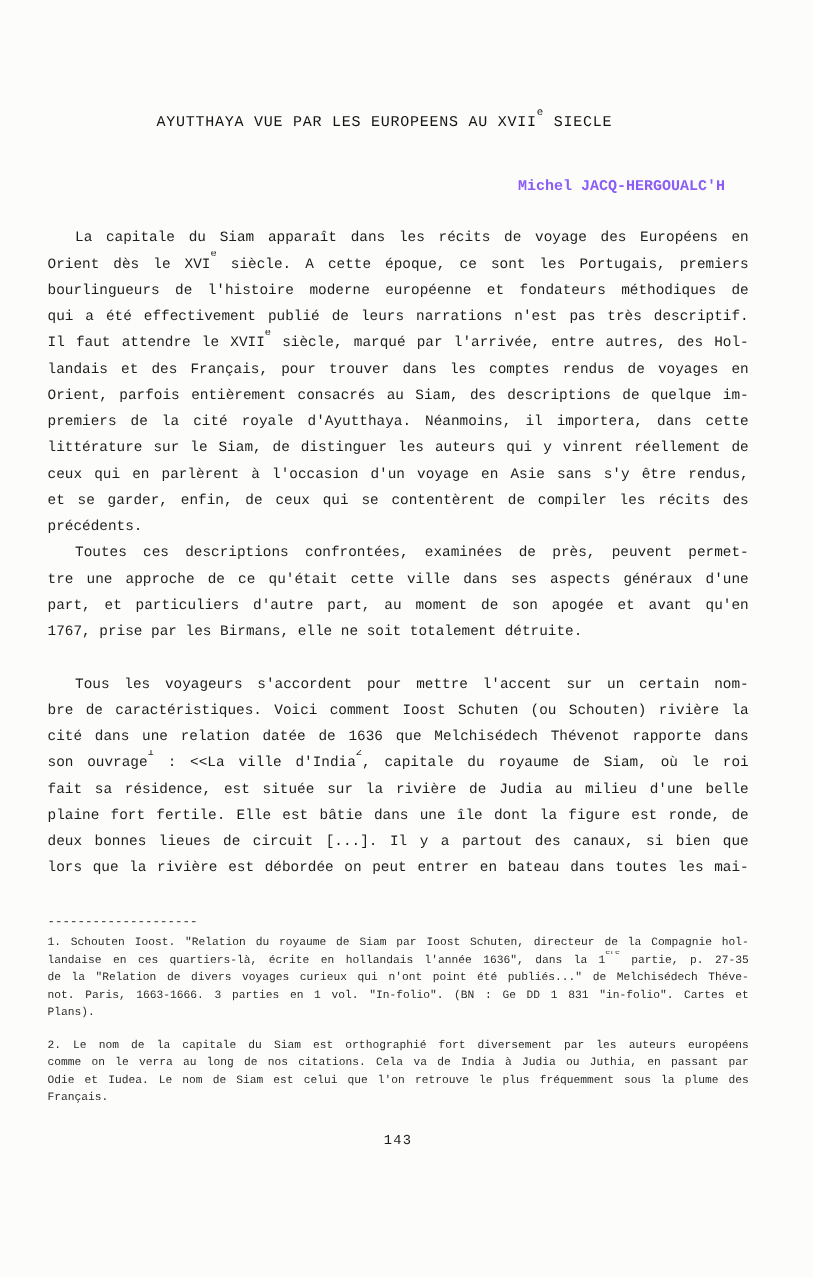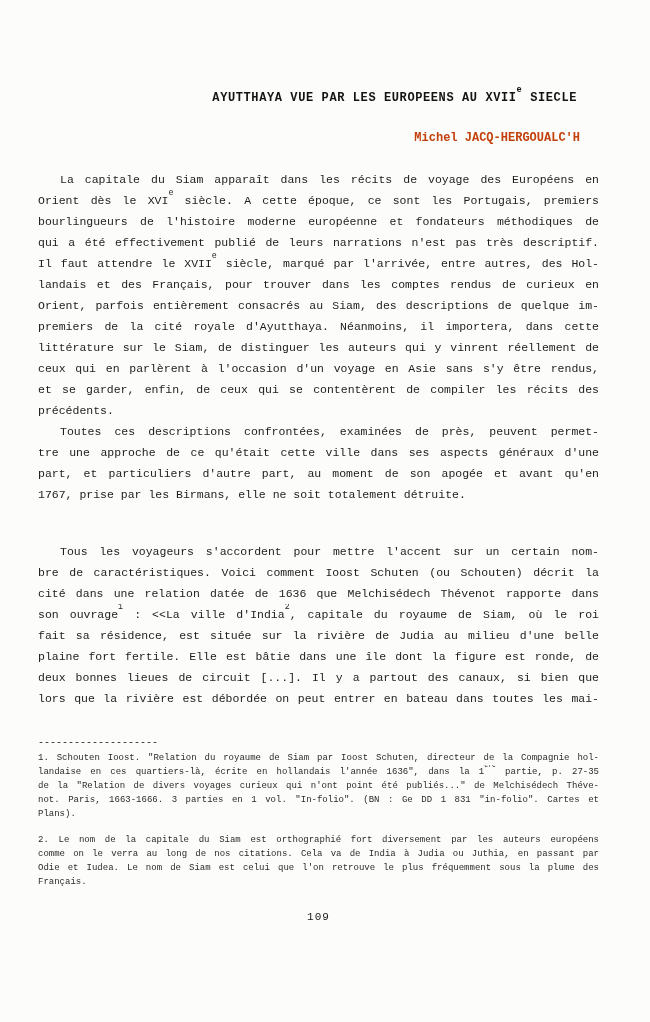--- a/index.html
+++ b/index.html
@@ -13,48 +13,48 @@
     overflow: hidden;
   }
   .content {
     position: absolute;
     left: 38px;
     top: 0;
     width: 561px;
   }
   .title {
     margin: 90px 22px 0 0;
-    text-align: right;
+    text-align: center;
     font-size: 12px;
-    font-weight: bold;
+    font-weight: normal;
     letter-spacing: 0.6px;
     line-height: 16px;
     color: #141414;
   }
   .author {
-    margin-top: 25px;
+    margin-top: 36px;
     text-align: right;
     padding-right: 19px;
     font-size: 12px;
     font-weight: bold;
-    color: #c2410c;
+    color: #8b5cf6;
   }
   .body-text {
     margin-top: 24px;
     font-size: 11.5px;
   }
   .line {
     height: 21px;
     line-height: 21px;
     overflow: hidden;
   }
   .jline { text-align: justify; }
   .jline::after { content: ""; display: inline-block; width: 100%; height: 0; }
   .body-text .para .line:first-child { text-indent: 22px; }
-  .body-text .para.gap { margin-top: 36px; }
+  .body-text .para.gap { margin-top: 21px; }
   sup {
     font-size: 0.72em;
     line-height: 0;
     position: relative;
     top: -0.5em;
   }
   .separator {
     margin-top: 28px;
     font-size: 10px;
     line-height: 12px;
@@ -85,37 +85,37 @@
   <div class="content">
     <div class="title">AYUTTHAYA VUE PAR LES EUROPEENS AU XVII<sup>e</sup> SIECLE</div>
     <div class="author">Michel JACQ-HERGOUALC'H</div>
     <div class="body-text">
         <div class="para">
           <div class="line jline">La capitale du Siam apparaît dans les récits de voyage des Européens en</div>
           <div class="line jline">Orient dès le XVI<sup>e</sup> siècle. A cette époque, ce sont les Portugais, premiers</div>
           <div class="line jline">bourlingueurs de l'histoire moderne européenne et fondateurs méthodiques de</div>
           <div class="line jline">qui a été effectivement publié de leurs narrations n'est pas très descriptif.</div>
           <div class="line jline">Il faut attendre le XVII<sup>e</sup> siècle, marqué par l'arrivée, entre autres, des Hol-</div>
-          <div class="line jline">landais et des Français, pour trouver dans les comptes rendus de curieux en</div>
+          <div class="line jline">landais et des Français, pour trouver dans les comptes rendus de voyages en</div>
           <div class="line jline">Orient, parfois entièrement consacrés au Siam, des descriptions de quelque im-</div>
           <div class="line jline">premiers de la cité royale d'Ayutthaya. Néanmoins, il importera, dans cette</div>
           <div class="line jline">littérature sur le Siam, de distinguer les auteurs qui y vinrent réellement de</div>
           <div class="line jline">ceux qui en parlèrent à l'occasion d'un voyage en Asie sans s'y être rendus,</div>
           <div class="line jline">et se garder, enfin, de ceux qui se contentèrent de compiler les récits des</div>
           <div class="line">précédents.</div>
         </div>
         <div class="para">
           <div class="line jline">Toutes ces descriptions confrontées, examinées de près, peuvent permet-</div>
           <div class="line jline">tre une approche de ce qu'était cette ville dans ses aspects généraux d'une</div>
           <div class="line jline">part, et particuliers d'autre part, au moment de son apogée et avant qu'en</div>
           <div class="line">1767, prise par les Birmans, elle ne soit totalement détruite.</div>
         </div>
         <div class="para gap">
           <div class="line jline">Tous les voyageurs s'accordent pour mettre l'accent sur un certain nom-</div>
-          <div class="line jline">bre de caractéristiques. Voici comment Ioost Schuten (ou Schouten) décrit la</div>
+          <div class="line jline">bre de caractéristiques. Voici comment Ioost Schuten (ou Schouten) rivière la</div>
           <div class="line jline">cité dans une relation datée de 1636 que Melchisédech Thévenot rapporte dans</div>
           <div class="line jline">son ouvrage<sup>1</sup> : &lt;&lt;La ville d'India<sup>2</sup>, capitale du royaume de Siam, où le roi</div>
           <div class="line jline">fait sa résidence, est située sur la rivière de Judia au milieu d'une belle</div>
           <div class="line jline">plaine fort fertile. Elle est bâtie dans une île dont la figure est ronde, de</div>
           <div class="line jline">deux bonnes lieues de circuit [...]. Il y a partout des canaux, si bien que</div>
           <div class="line jline">lors que la rivière est débordée on peut entrer en bateau dans toutes les mai-</div>
         </div>
       </div>
     <div class="separator">--------------------</div>
     <div class="footnotes">
@@ -126,15 +126,15 @@
           <div class="line jline">not. Paris, 1663-1666. 3 parties en 1 vol. "In-folio". (BN : Ge DD 1 831 "in-folio". Cartes et</div>
           <div class="line">Plans).</div>
         </div>
         <div class="para gap">
           <div class="line jline">2. Le nom de la capitale du Siam est orthographié fort diversement par les auteurs européens</div>
           <div class="line jline">comme on le verra au long de nos citations. Cela va de India à Judia ou Juthia, en passant par</div>
           <div class="line jline">Odie et Iudea. Le nom de Siam est celui que l'on retrouve le plus fréquemment sous la plume des</div>
           <div class="line">Français.</div>
         </div>
       </div>
-    <div class="pagenum">109</div>
+    <div class="pagenum">143</div>
   </div>
 </div>
 
 </body></html>

